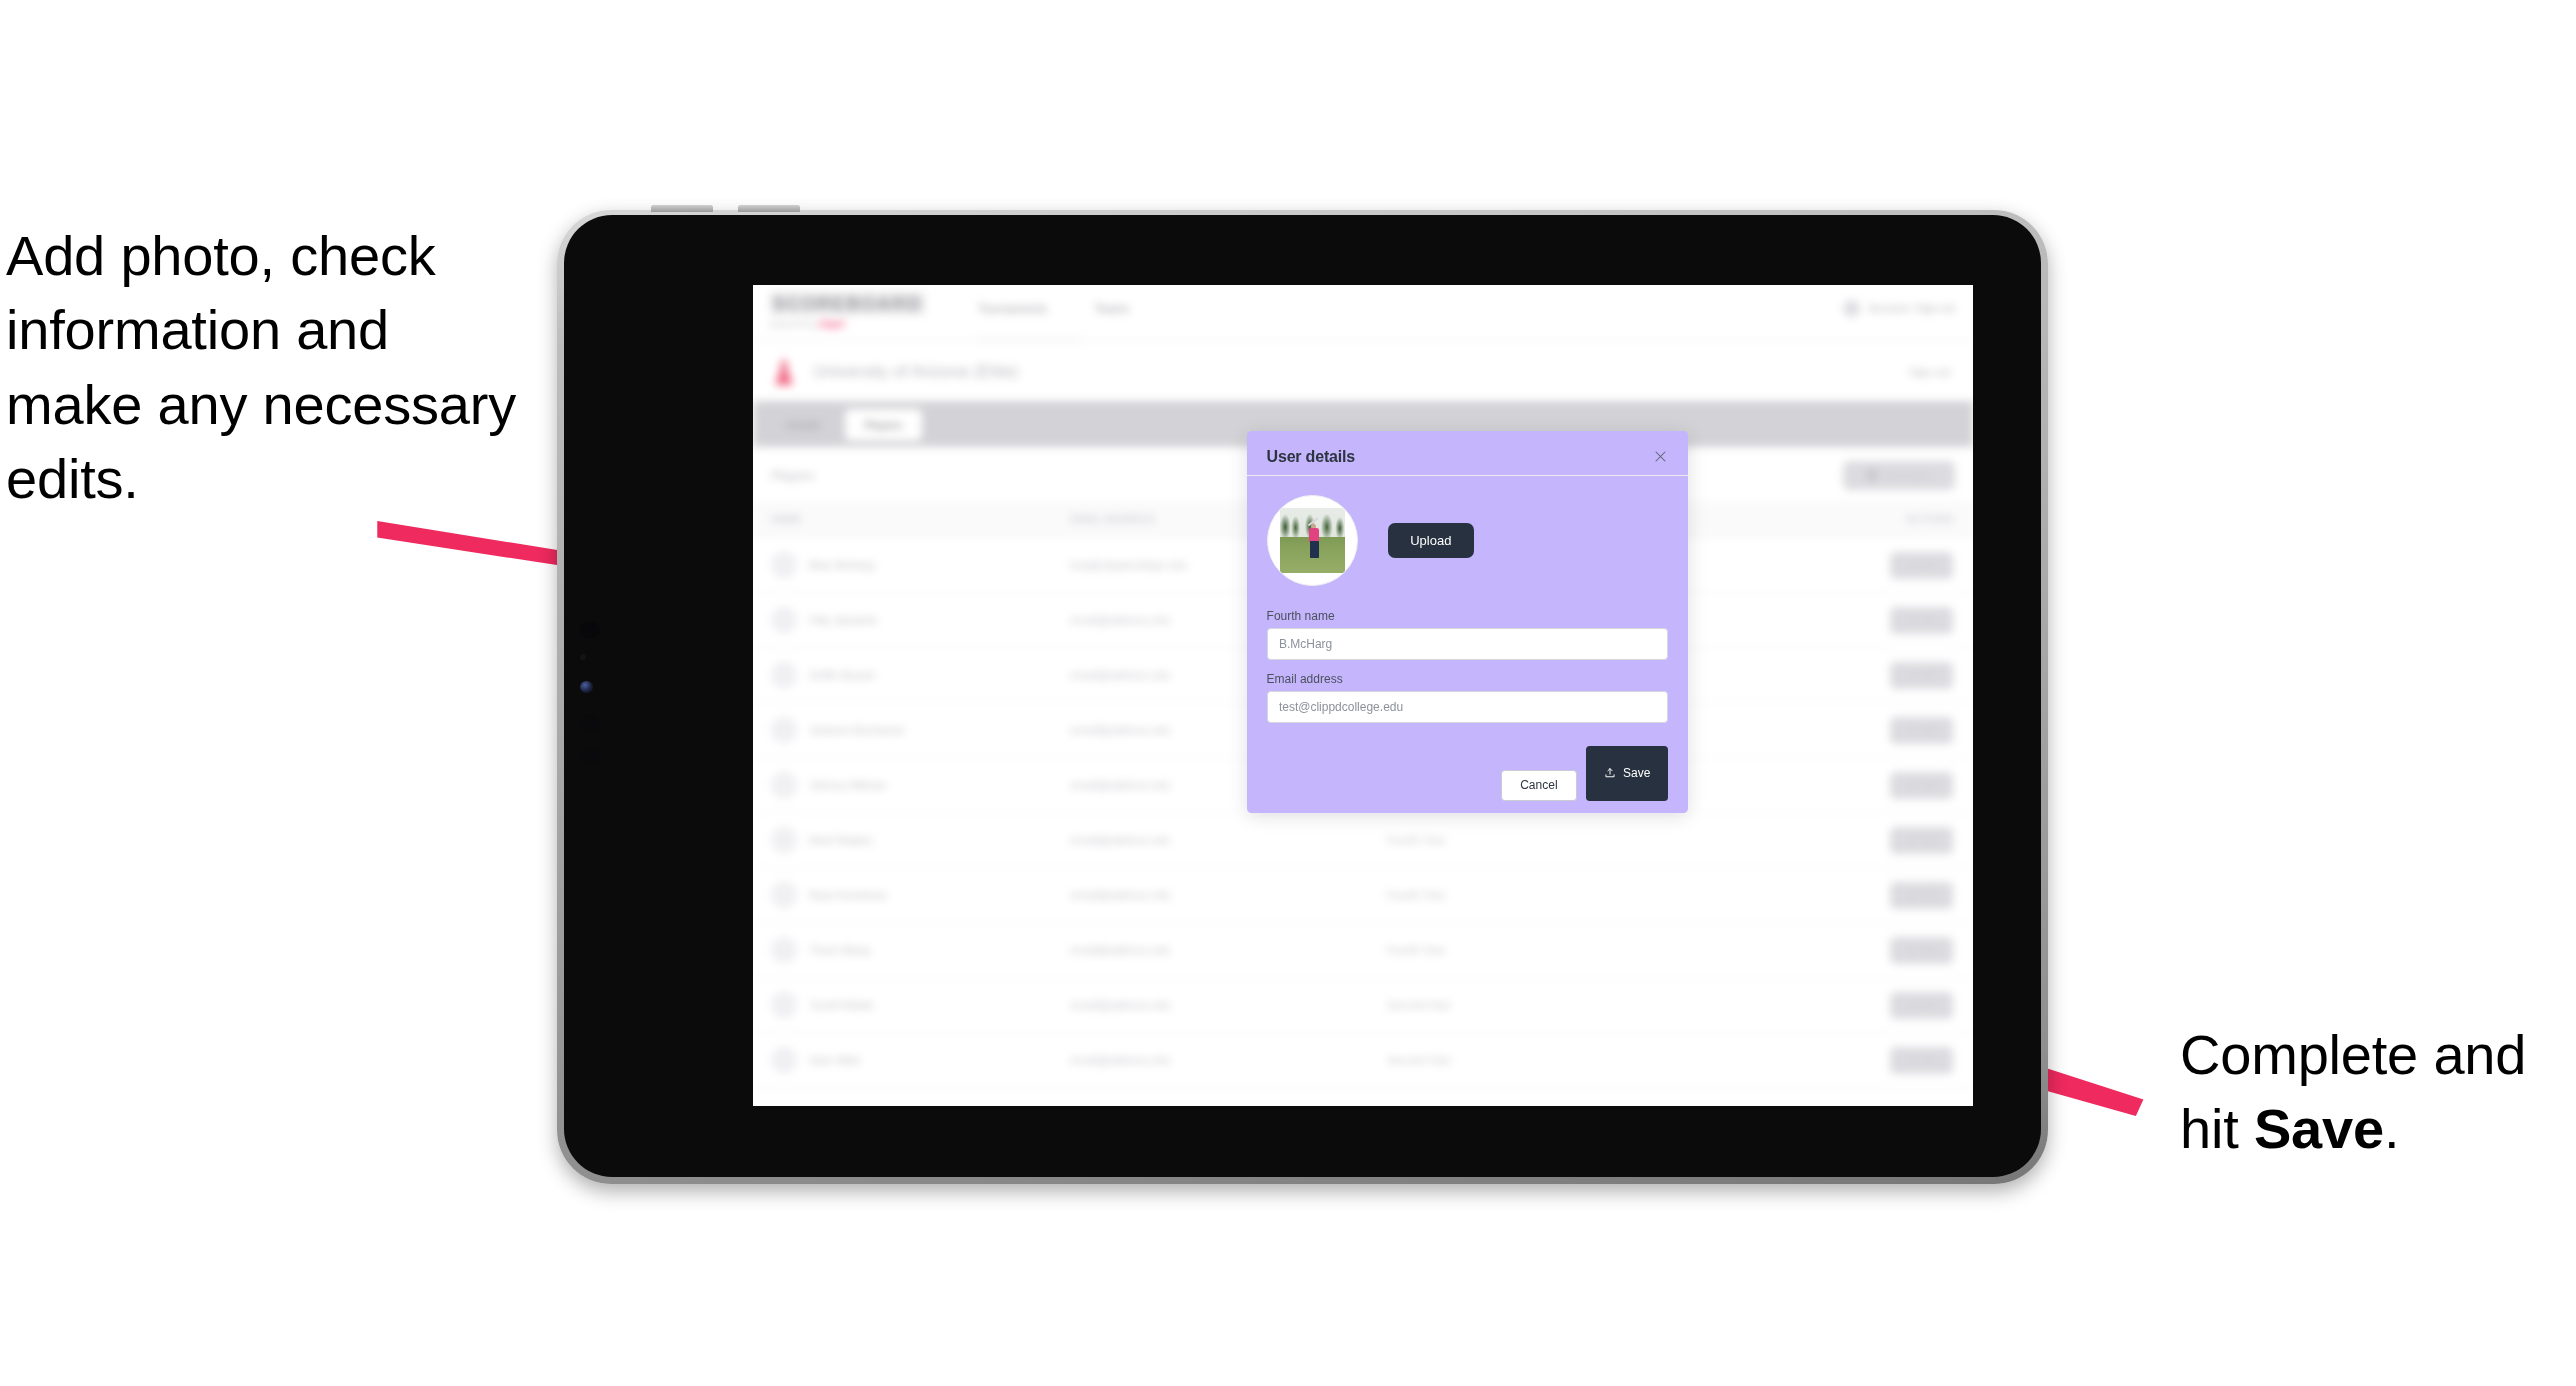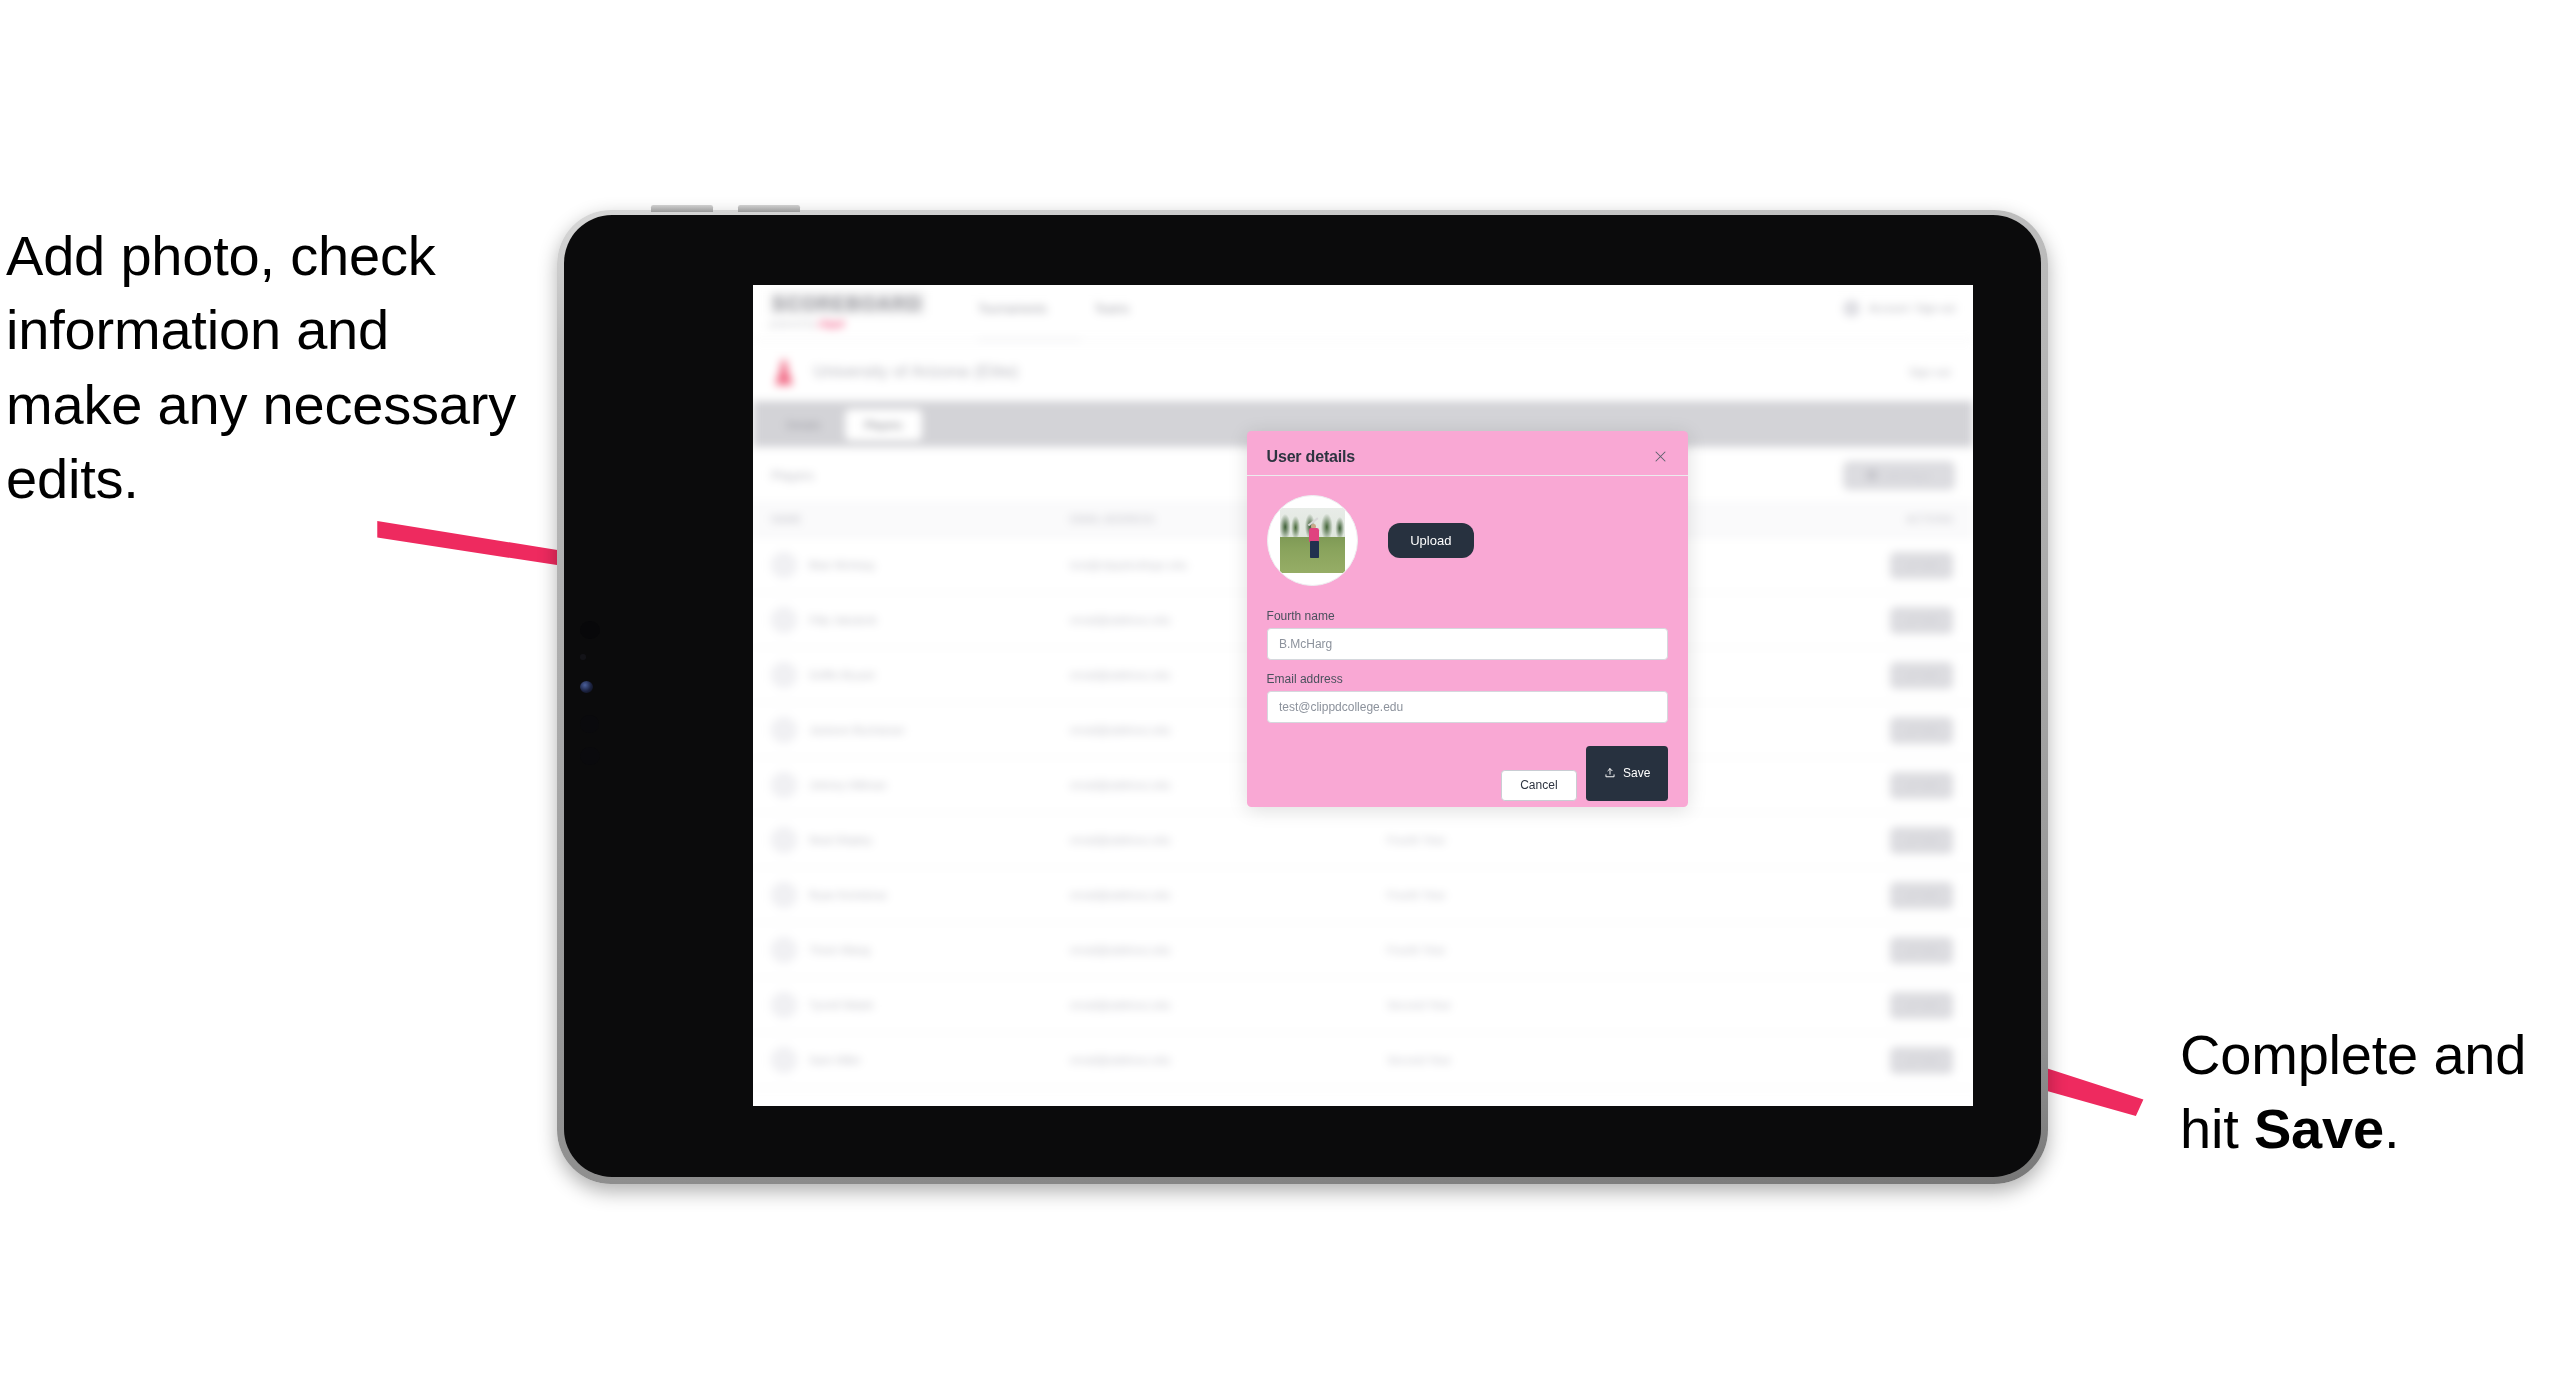--- a/index.html
+++ b/index.html
@@ -203,24 +203,24 @@
     display:flex; align-items:center; justify-content:center; gap:5.3px;
   }
   .row-edit-icon { width:9px; height:9px; background:#c6c6cc; clip-path: polygon(0 100%, 22% 78%, 78% 22%, 100% 0, 100% 22%, 22% 100%); }
   .row-edit-label { font-size:9px; color:#cbcbd1; }
 
   
   #modal-dialog {
     position: absolute;
     left: 494px; top: 146px;
     width: 441px;
-    background: #f9a8d4;
+    background: #c4b5fd;
     border-radius: 4.5px;
     box-shadow: 0 3px 19.6px rgba(0,0,0,0.13);
-    padding: 0 0 6px 0;
+    padding: 0 0 12px 0;
   }
   #modal-header {
     position: relative;
     padding: 16.6px 19.6px 9px 19.6px;
     border-bottom: 0.8px solid #ececee;
     margin: 0 0 0 0;
   }
   #modal-title { font-size: 16px; font-weight: 700; color: #2d3440; letter-spacing: -0.2px; }
   #modal-close-button {
     position: absolute; right: 16.6px; top: 15px;
@@ -250,21 +250,21 @@
                         background:#e0437f; border-radius:2.3px 2.3px 0.8px 0.8px; }
   .photo-golfer-legs  { position:absolute; left:47%; top:50%; width:13%; height:26%;
                         background:#22304f; border-radius:0.8px; }
   .photo-golfer-head  { position:absolute; left:49%; top:25%; width:7%; height:7%;
                         background:#c8a889; border-radius:50%; }
   .photo-golfer-club  { position:absolute; left:42%; top:20%; width:18%; height:1.5px;
                         background:#d8d8d8; transform: rotate(-38deg); }
 
   #upload-button {
     background:#27313f; color:#ffffff; border:none;
-    padding: 9.8px 22.6px; border-radius: 12px; font-size: 13px;
+    padding: 9.8px 22.6px; border-radius: 7px; font-size: 13px;
     font-family:"Liberation Sans", sans-serif; cursor:pointer; font-weight:400;
   }
 
   .field-group { margin-bottom: 12px; }
   .field-label { font-size: 12px; color: #4a515d; margin-bottom: 5.3px; display:block; }
   .field-input {
     width: 100%; height: 32px; border: 0.8px solid #d5d8dd; border-radius: 3.8px;
     background: #ffffff; font-size: 12px; color: #6d7480;
     padding: 0 11.3px; font-family:"Liberation Sans", sans-serif; outline:none;
   }

